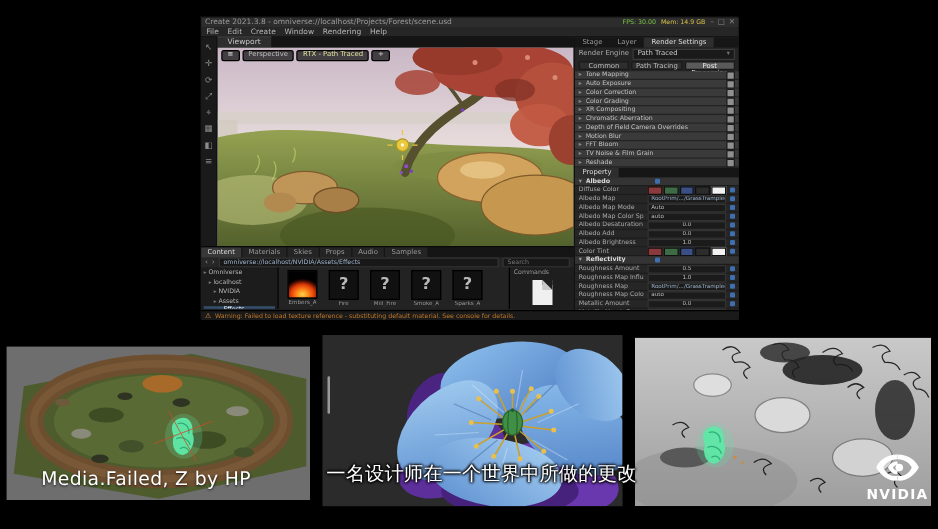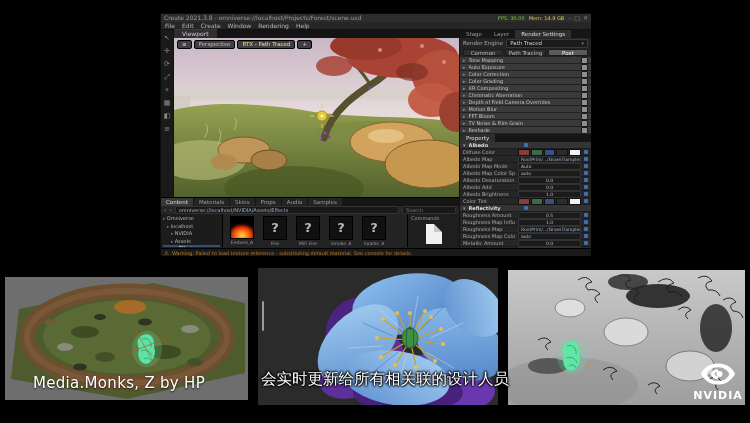--- a/index.html
+++ b/index.html
@@ -598,23 +598,23 @@
       <g>
         <ellipse cx="64" cy="86" rx="15" ry="18" fill="#5fe8a8" opacity=".22"></ellipse>
         <path d="M60,72 C68,69 72,76 71,84 C74,90 70,100 63,101 C56,100 54,92 56,86 C53,78 55,74 60,72 Z" fill="#5fe8a8" opacity=".95"></path>
         <path d="M59,76 C64,74 69,78 68,84 M58,88 C62,86 68,88 69,93 M61,96 C64,94 67,95 68,98" stroke="#2fae78" stroke-width="1" fill="none"></path>
         <circle cx="80" cy="96" r="1.2" fill="#d08a3a"></circle>
           <circle cx="86" cy="100" r="1" fill="#d08a3a"></circle>
       </g>
     </svg>
   </div>
 
-  <div class="abs captionL">Media.Monks, Z by HP</div>
+  <div class="abs captionL">Media.Failed, Z by HP</div>
   <div class="abs subs">
-    <div>会实时更新给所有相关联的设计人员</div>
+    <div>一名设计师在一个世界中所做的更改</div>
   </div>
 
   <div class="abs nvlogo">
     <svg width="38" height="28" viewBox="0 0 40 28">
       <path d="M20,3 C10,3 4,9 2,14 C6,21 13,26 20,25 L20,21 C15,22 10,19 8,14 C10,10 14,7 20,7 Z" fill="#fff"></path>
       <path d="M20,3 C30,3 36,9 38,14 C34,21 27,26 20,25 L20,21 C25,22 30,19 32,14 C30,10 26,7 20,7 Z" fill="#fff"></path>
       <path d="M20,9 C16,9 13,11 12,14 C14,18 17,20 20,19.5 L20,16.5 C18.5,16.8 17,16 16.2,14 C17,12.5 18.4,11.6 20,11.6 Z" fill="#fff"></path>
       <circle cx="21.5" cy="14" r="3.2" fill="#fff"></circle>
     </svg>
     <span class="nvword">NVIDIA</span>

